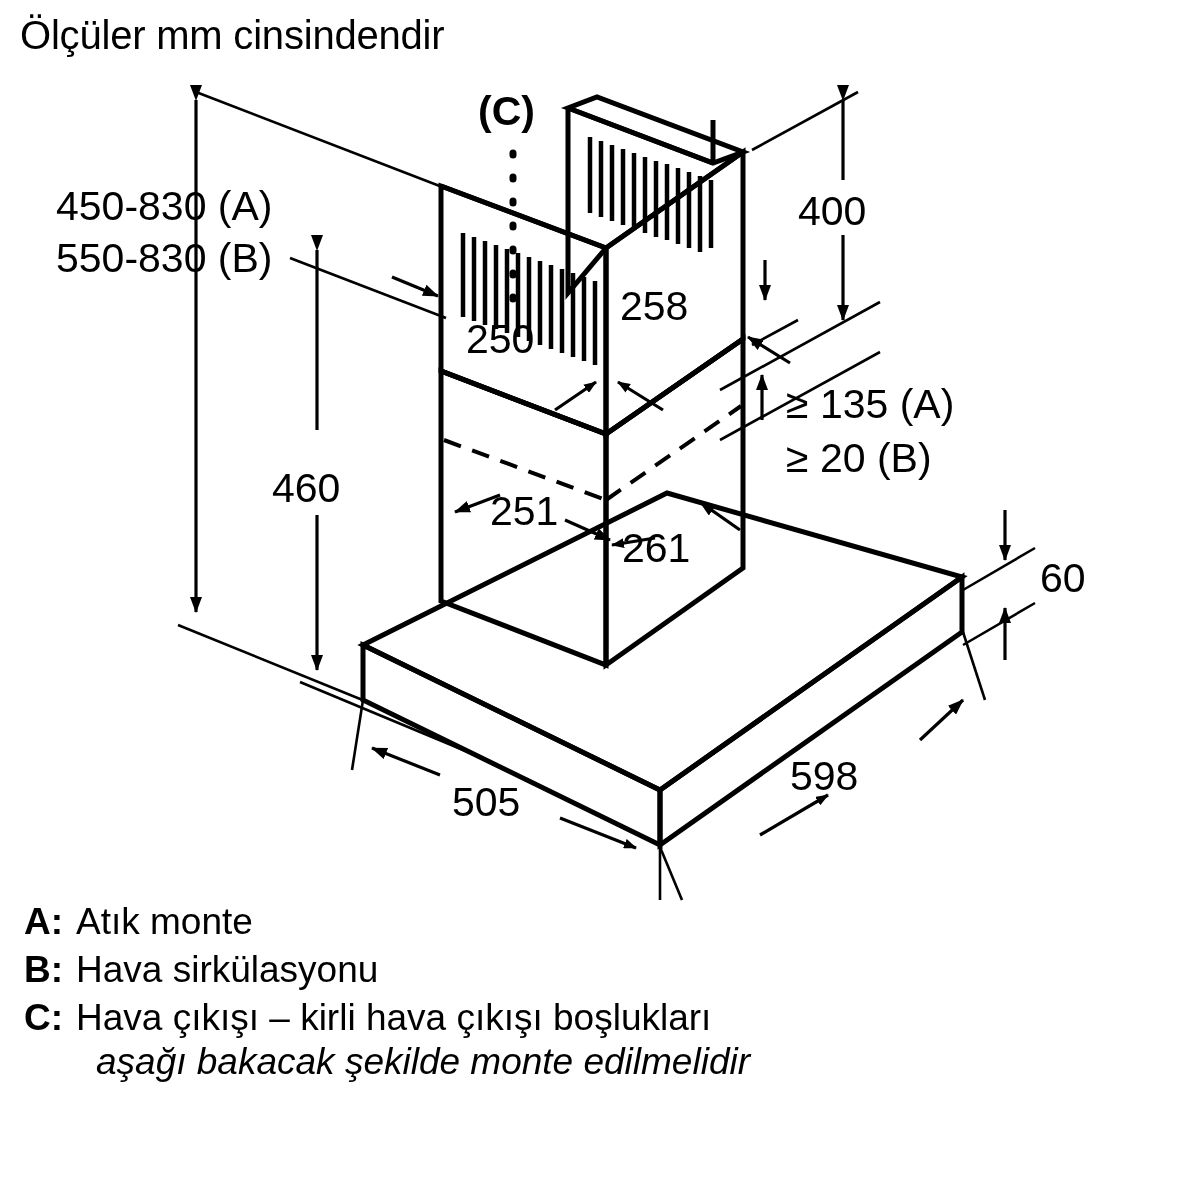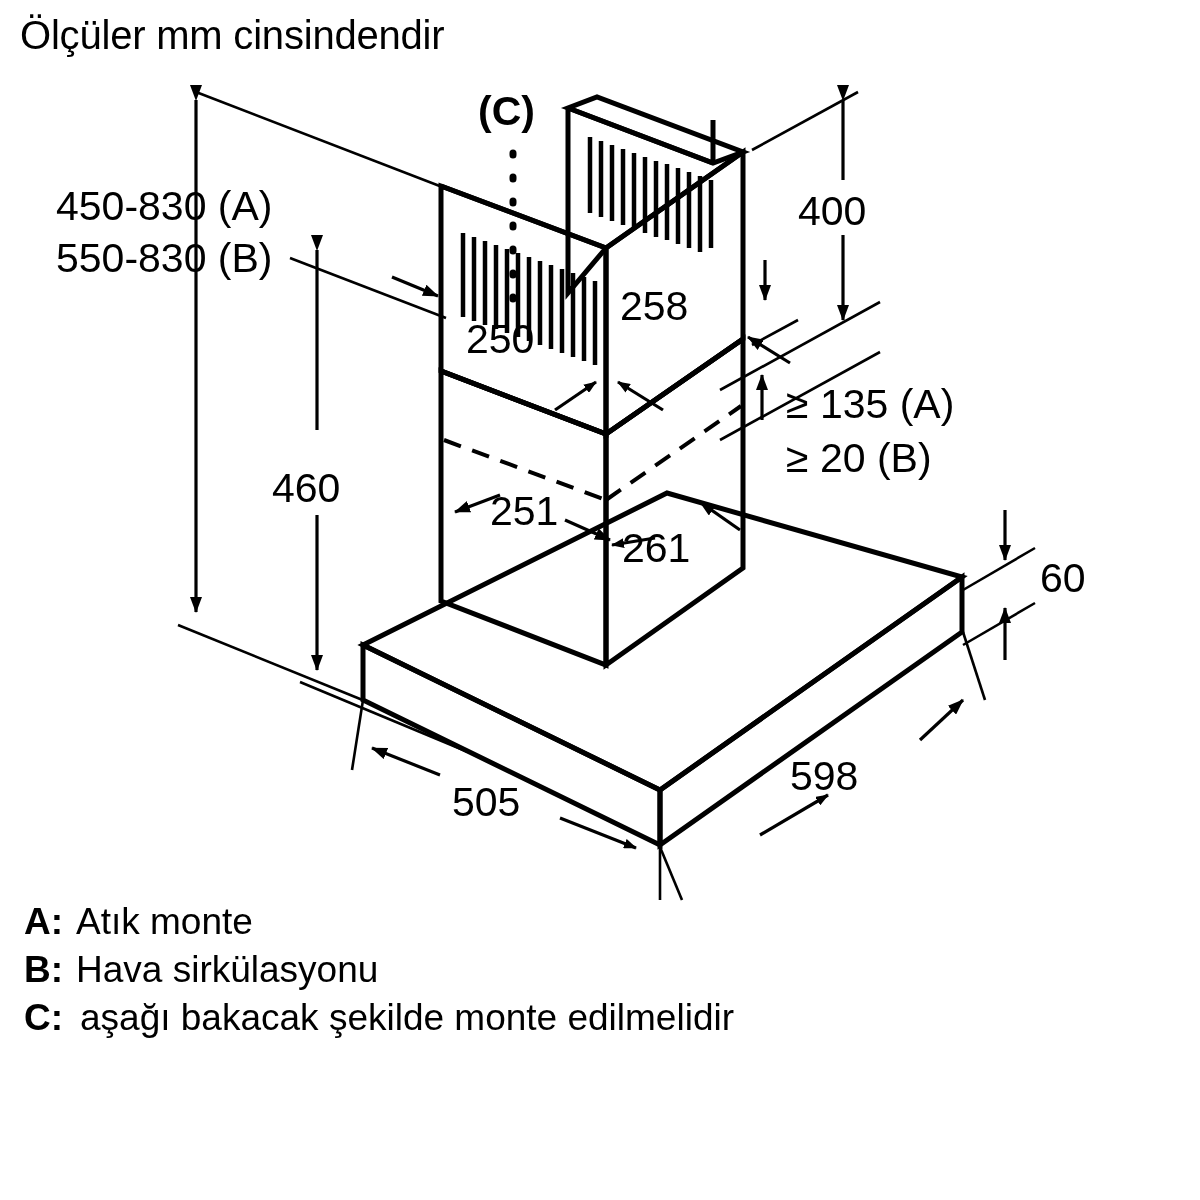--- a/index.html
+++ b/index.html
@@ -52,21 +52,22 @@
   .legend-key {
     font-weight: bold;
     width: 52px;
     flex: 0 0 52px;
   }
   .legend-text {
     flex: 1 1 auto;
   }
   .legend-text .cont {
     display: block;
-    margin-left: 4px;
+    margin-left: 20px;
+    font-style: italic;
   }
 </style>
 </head>
 <body>
 
 <div id="root">
 
   <div class="title">Ölçüler mm cinsindendir</div>
 
   <svg class="drawing" viewBox="0 0 1200 1200">
@@ -267,18 +268,19 @@
       <div class="legend-key">A:</div>
       <div class="legend-text">Atık monte</div>
     </div>
     <div class="legend-row">
       <div class="legend-key">B:</div>
       <div class="legend-text">Hava sirkülasyonu</div>
     </div>
     <div class="legend-row">
       <div class="legend-key">C:</div>
       <div class="legend-text">
+        <span>Hava çıkışı – kirli hava çıkışı boşlukları</span>
         <span class="cont">aşağı bakacak şekilde monte edilmelidir</span>
       </div>
     </div>
   </div>
 
 </div>
 
 </body></html>

